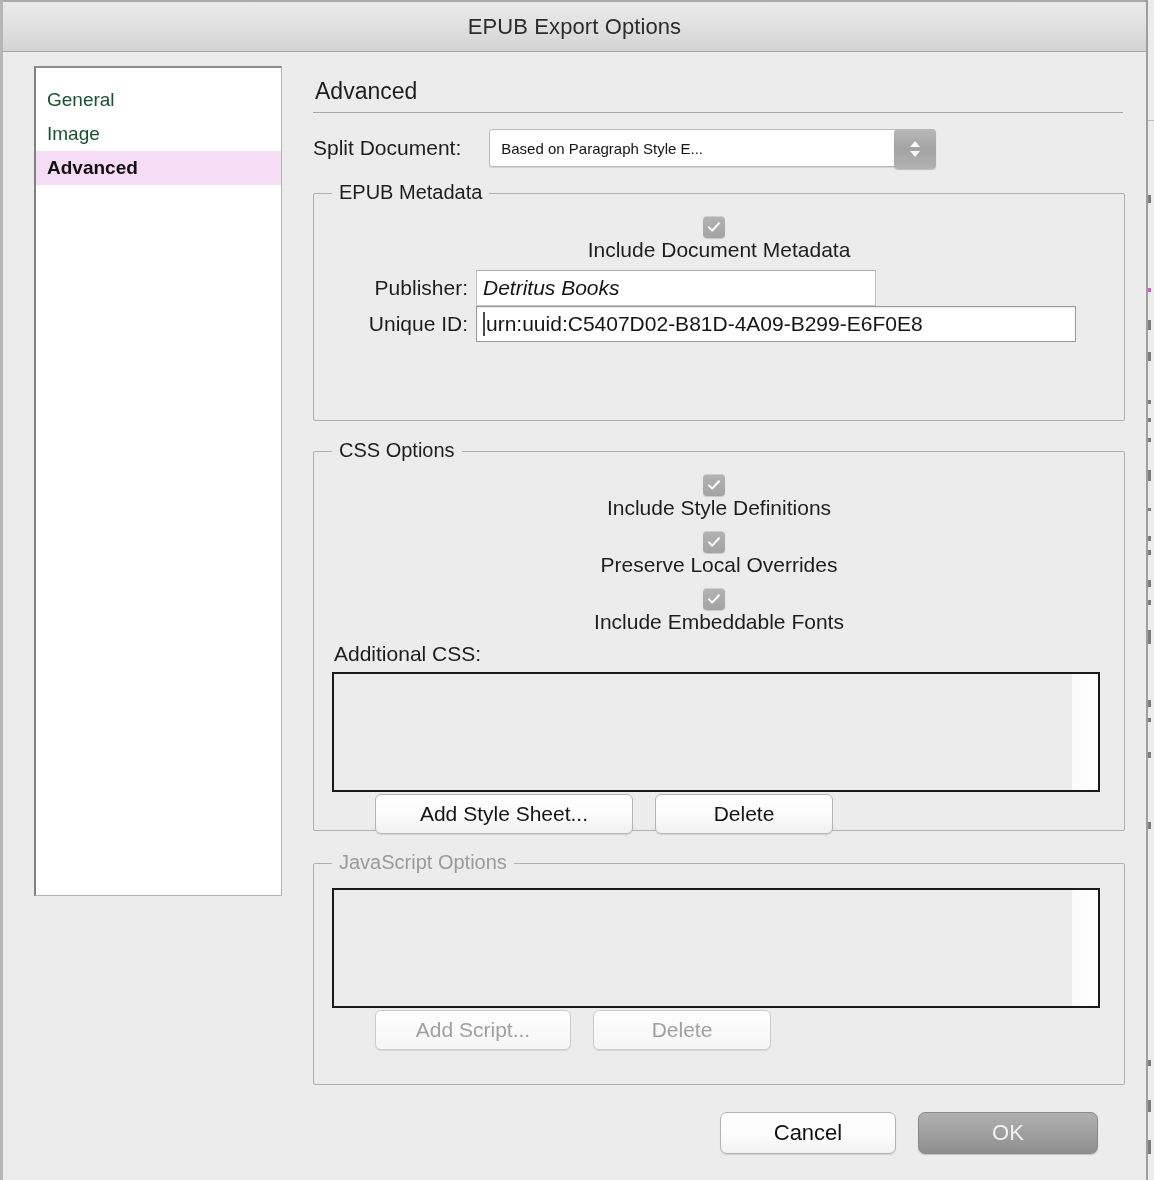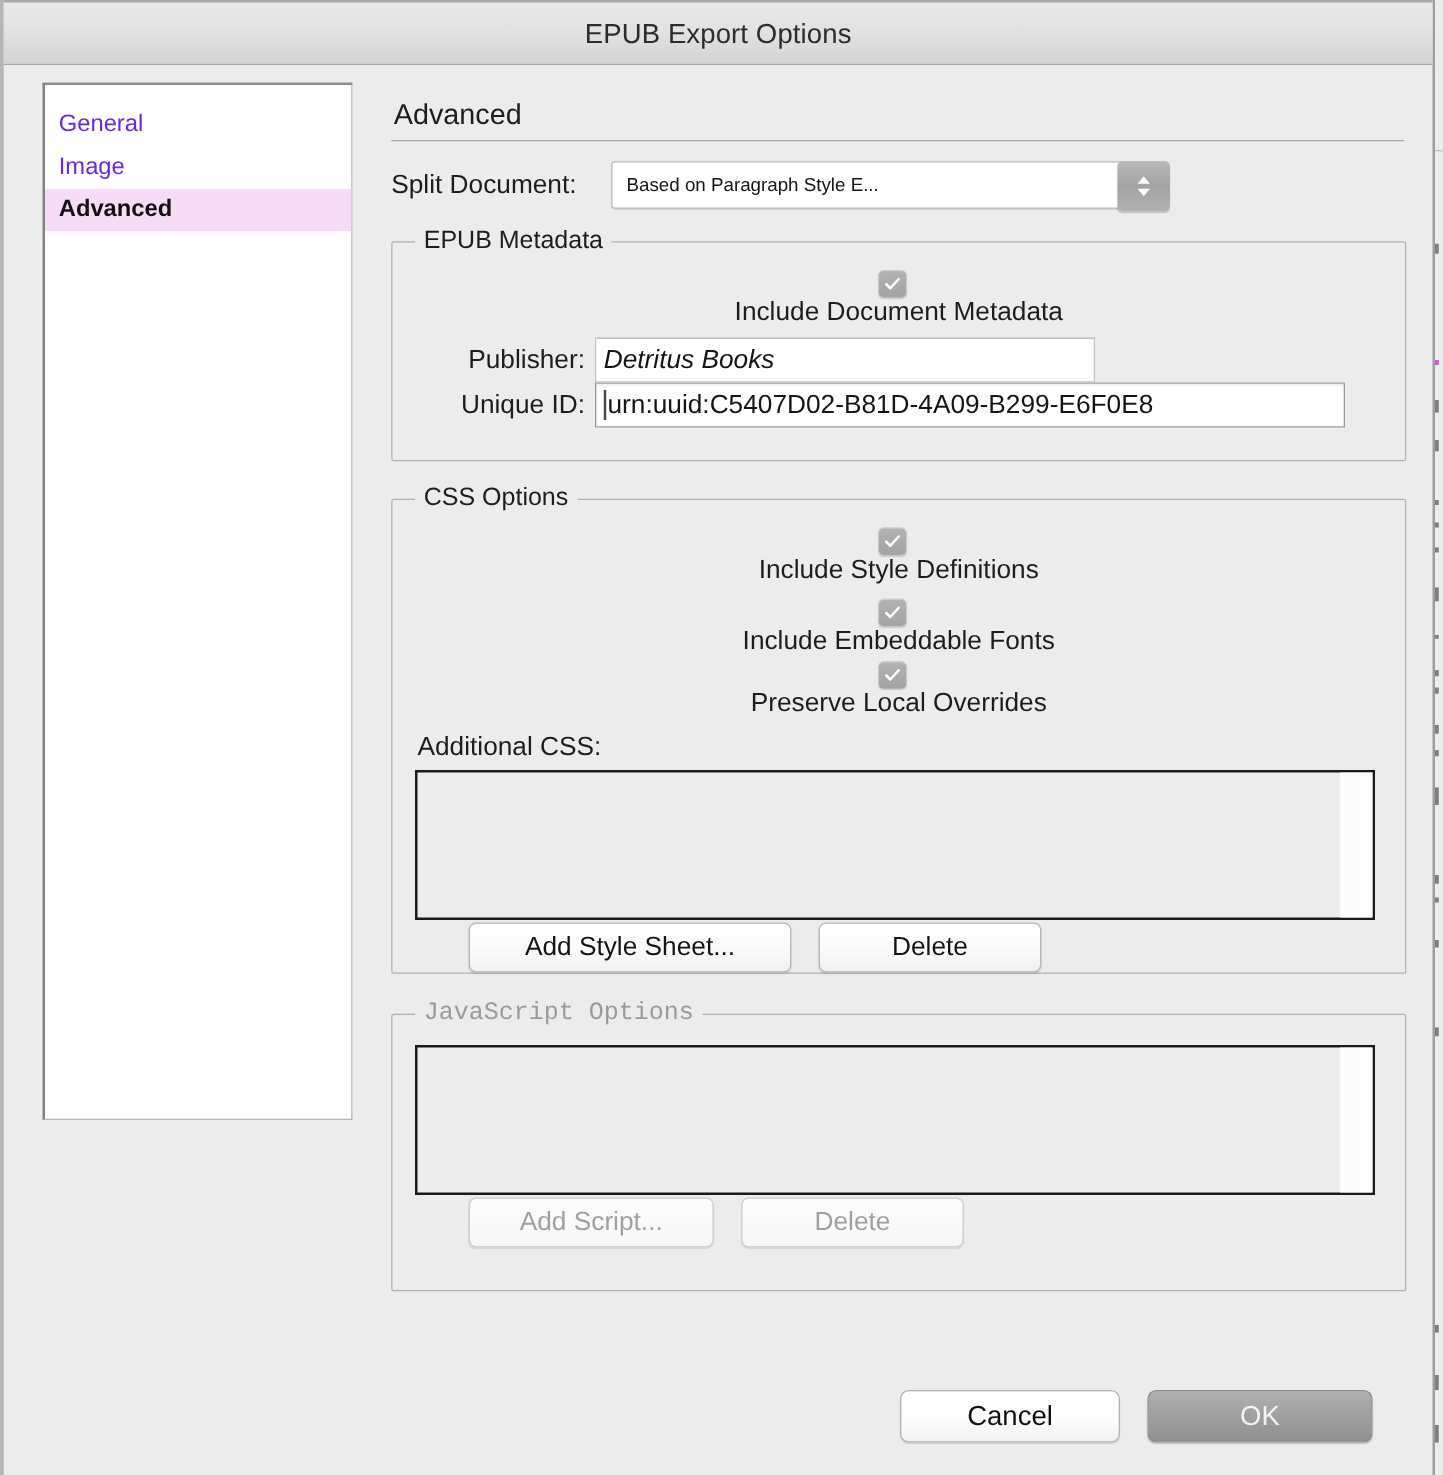--- a/index.html
+++ b/index.html
@@ -51,21 +51,21 @@
     width: 248px; height: 830px;
     background: #ffffff;
     border: 1px solid #b4b4b4;
     border-left: 2px solid #818181;
     border-top: 2px solid #8d8d8d;
     padding-top: 15px;
   }
   .nav-item {
     height: 34px; line-height: 34px;
     padding-left: 11px;
-    font-size: 19px; color: #6d28d9;
+    font-size: 19px; color: #14532d;
     white-space: nowrap;
   }
   .nav-item.selected {
     background: #f7dcf6;
     font-weight: bold;
     color: #111;
   }
 
   
   #main { position: absolute; left: 310px; top: 78px; width: 812px; }
@@ -112,21 +112,21 @@
     border-radius: 2px;
     margin-top: 28px;
     padding: 22px 18px 18px 18px;
   }
   .group > .legend {
     position: absolute; top: -13px; left: 18px;
     background: #ececec;
     padding: 0 7px;
     font-size: 20px; color: #1d1d1d;
   }
-  .group.disabled > .legend { color: #9b9b9b; font-family: Liberation Mono, monospace; }
+  .group.disabled > .legend { color: #9b9b9b; }
 
   
   .check-row { display: flex; align-items: center; margin-bottom: 11px; flex-direction: column; }
   .checkbox {
     width: 22px; height: 22px;
     border-radius: 4px;
     background: linear-gradient(to bottom, #b3b3b3, #a3a3a3);
     box-shadow: inset 0 1px 0 rgba(255,255,255,.35), 0 1px 1px rgba(0,0,0,.15);
     margin-right: 11px;
     flex: 0 0 auto;
@@ -266,21 +266,21 @@
         <div id="split-value">Based on Paragraph Style E...</div>
         <div id="split-stepper">
           <svg width="16" height="22" viewBox="0 0 16 22" aria-hidden="true">
             <path d="M8 3 L13 9 L3 9 Z" fill="#fafafa"></path>
             <path d="M8 19 L13 13 L3 13 Z" fill="#fafafa"></path>
           </svg>
         </div>
       </div>
     </div>
 
-    <div class="group" style="margin-top:26px; height:176px;">
+    <div class="group" style="margin-top:26px; height:228px;">
       <div class="legend">EPUB Metadata</div>
 
       <div class="check-row" style="margin-bottom:8px;">
         <div class="checkbox">
           <svg width="14" height="14" viewBox="0 0 14 14" aria-hidden="true">
             <path d="M2 7.4 L5.2 10.6 L12 3.2" stroke="#fdfdfd" stroke-width="2" fill="none" stroke-linecap="round" stroke-linejoin="round"></path>
           </svg>
         </div>
         <div class="check-label">Include Document Metadata</div>
       </div>
@@ -306,38 +306,38 @@
 
       <div class="check-row">
         <div class="checkbox">
           <svg width="14" height="14" viewBox="0 0 14 14" aria-hidden="true">
             <path d="M2 7.4 L5.2 10.6 L12 3.2" stroke="#fdfdfd" stroke-width="2" fill="none" stroke-linecap="round" stroke-linejoin="round"></path>
           </svg>
         </div>
         <div class="check-label">Include Style Definitions</div>
       </div>
 
+      <div class="check-row">
+        <div class="checkbox">
+          <svg width="14" height="14" viewBox="0 0 14 14" aria-hidden="true">
+            <path d="M2 7.4 L5.2 10.6 L12 3.2" stroke="#fdfdfd" stroke-width="2" fill="none" stroke-linecap="round" stroke-linejoin="round"></path>
+          </svg>
+        </div>
+        <div class="check-label">Preserve Local Overrides</div>
+      </div>
+
       <div class="check-row" style="margin-bottom:4px;">
         <div class="checkbox">
           <svg width="14" height="14" viewBox="0 0 14 14" aria-hidden="true">
             <path d="M2 7.4 L5.2 10.6 L12 3.2" stroke="#fdfdfd" stroke-width="2" fill="none" stroke-linecap="round" stroke-linejoin="round"></path>
           </svg>
         </div>
         <div class="check-label">Include Embeddable Fonts</div>
       </div>
 
-      <div class="check-row">
-        <div class="checkbox">
-          <svg width="14" height="14" viewBox="0 0 14 14" aria-hidden="true">
-            <path d="M2 7.4 L5.2 10.6 L12 3.2" stroke="#fdfdfd" stroke-width="2" fill="none" stroke-linecap="round" stroke-linejoin="round"></path>
-          </svg>
-        </div>
-        <div class="check-label">Preserve Local Overrides</div>
-      </div>
-
       <div class="sub-label">Additional CSS:</div>
 
       <div class="listbox" style="width:768px;height:120px;">
         <div class="scroll-track"></div>
       </div>
 
       <div class="btn-row">
         <div class="push-btn" style="width:258px;">
           <span>Add Style Sheet...</span>
         </div>

